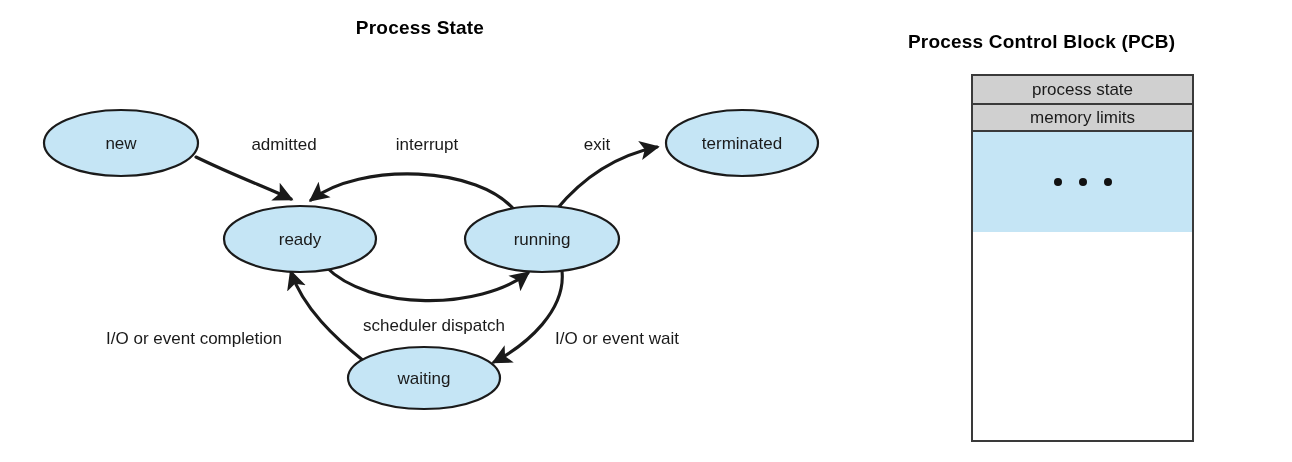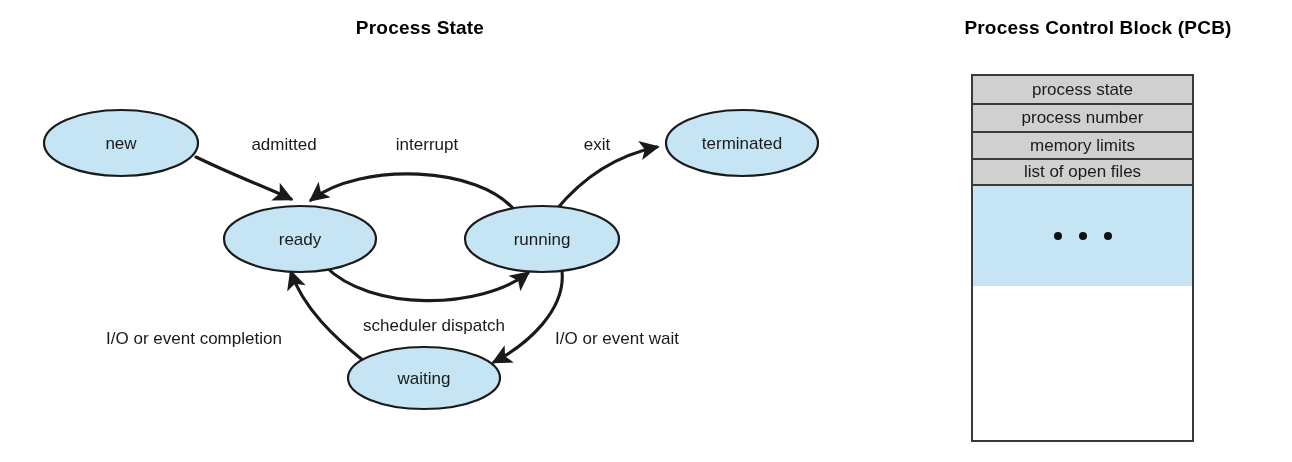--- a/index.html
+++ b/index.html
@@ -23,23 +23,22 @@
     letter-spacing: 0.2px;
   }
   #process-state-title {
     left: 0;
     top: 17px;
     width: 840px;
     text-align: center;
   }
   #pcb-title {
     left: 908px;
-    top: 17px;
+    top: 31px;
     width: 380px;
-    text-align: center;
   }
   #state-diagram {
     position: absolute;
     left: 0;
     top: 0;
   }
   .node-label {
     font-family: "Liberation Sans", sans-serif;
     font-size: 17px;
     fill: #1a1a1a;
@@ -159,28 +158,22 @@
     <text class="edge-label" x="434" y="331" text-anchor="middle">scheduler dispatch</text>
     <text class="edge-label" x="194" y="344" text-anchor="middle">I/O or event completion</text>
     <text class="edge-label" x="617" y="344" text-anchor="middle">I/O or event wait</text>
   </g>
 </svg>
 
 <div id="pcb-table">
   <div class="pcb-row gray" style="height:29px">
     <span>process state</span>
   </div>
-  <div class="pcb-row gray" style="height:28px">
-    <span>process number</span>
-  </div>
   <div class="pcb-row gray" style="height:27px">
     <span>memory limits</span>
-  </div>
-  <div class="pcb-row gray" style="height:26px">
-    <span>list of open files</span>
   </div>
   <div class="pcb-row blue" style="height:100px">
     <span class="dots">
       <span class="dot"></span>
       <span class="dot"></span>
       <span class="dot"></span>
     </span>
   </div>
 </div>
 

